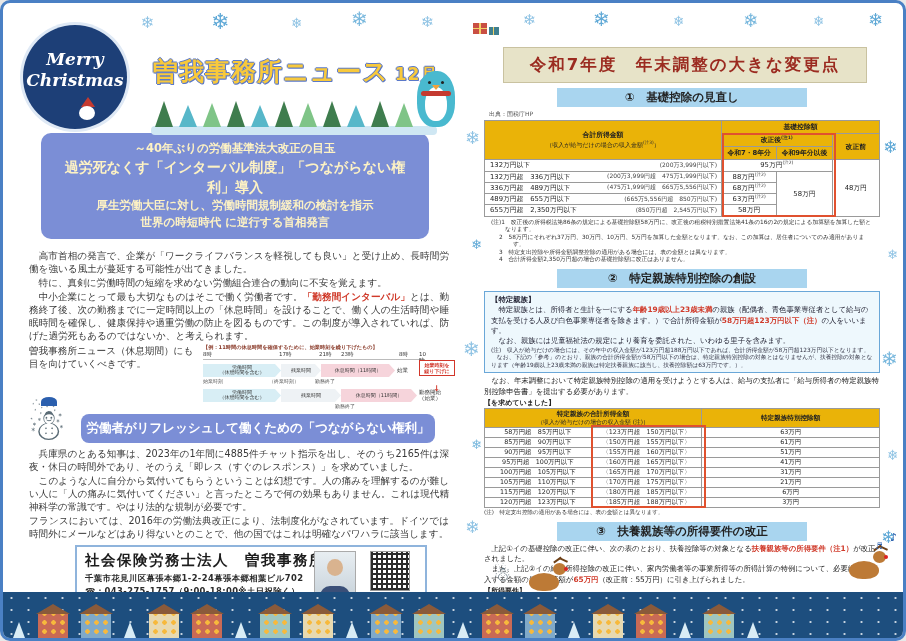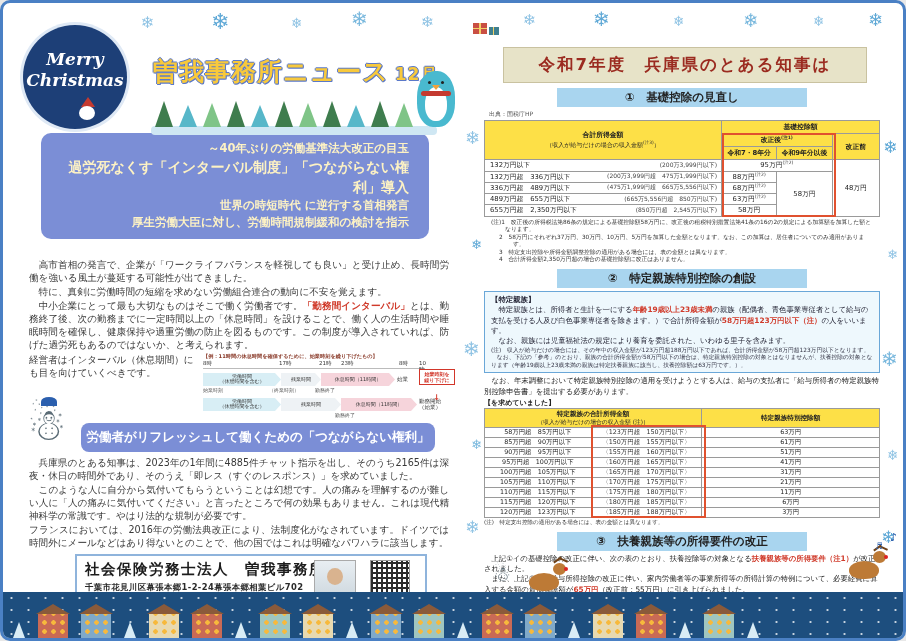--- a/index.html
+++ b/index.html
@@ -22,25 +22,25 @@
   .treeband .bar{position:absolute;left:0;right:0;bottom:0;height:9px;background:#cfe7f3;border-radius:4px;}
   .trees{position:absolute;left:4px;bottom:8px;display:flex;gap:6px;align-items:flex-end;}
   .tree{width:0;height:0;border-left:9px solid transparent;border-right:9px solid transparent;border-bottom:26px solid #3f7d4e;}
   .tree.t2{border-bottom-color:#57b7c9;border-bottom-width:22px;}
   .tree.t3{border-bottom-color:#7fc487;border-bottom-width:24px;}
   .penguin{position:absolute;right:0px;top:64px;width:38px;height:56px;background:#49b9cf;border-radius:46% 46% 42% 42%;}
   .penguin .belly{position:absolute;left:8px;top:16px;width:22px;height:34px;background:#fff;border-radius:50% 50% 45% 45%;}
   .penguin .eye{position:absolute;top:10px;width:3px;height:3px;border-radius:50%;background:#222;}
   .penguin .beak{position:absolute;left:15px;top:14px;width:0;height:0;border-left:4px solid transparent;border-right:4px solid transparent;border-top:5px solid #f0a23c;}
   .penguin .scarf{position:absolute;left:4px;top:20px;width:30px;height:5px;background:#c43a30;border-radius:3px;}
-  .headline{margin:126px 26px 0 30px;background:#7b8ed6;border-radius:10px;padding:7px 20px 8px;text-align:right;color:#fdf2c4;font-weight:bold;line-height:1.45;}
+  .headline{margin:126px 26px 0 30px;background:#7b8ed6;border-radius:10px;padding:7px 20px 8px;text-align:center;color:#fdf2c4;font-weight:bold;line-height:1.45;}
   .headline .h1l{font-size:11.5px;}
   .headline .h2l{font-size:14px;}
   
-  .ltext{margin:19px 4px 0 18px;width:420px;font-size:9.6px;line-height:1.36;color:#383838;text-align:justify;}
+  .ltext{margin:10px 4px 0 18px;width:420px;font-size:9.6px;line-height:1.36;color:#383838;text-align:justify;}
   .ltext p{margin:0 0 1px;}
   .red-bold{color:#d03a2a;font-weight:bold;}
   
   .midzone{display:flex;margin:2px 0 0 18px;}
   .mid-left{width:168px;font-size:9.6px;line-height:1.36;color:#383838;}
   .diagram{position:relative;width:252px;margin-left:6px;font-size:5px;color:#333;}
   .dg-cap{font-size:5.2px;color:#8a3b2a;font-weight:bold;white-space:nowrap;}
   .dg-times{position:relative;height:8px;border-bottom:1px solid #bbb;margin-right:30px;}
   .dg-times span{position:absolute;top:0;font-size:5.5px;}
   .dg-row{position:relative;display:flex;height:15px;margin-top:3px;align-items:center;}
@@ -82,21 +82,21 @@
   .house:nth-child(4n+3){background-color:#7fa9c9;}
   .house:nth-child(4n+4){background-color:#9fc6c0;}
   .band-tree{width:0;height:0;border-left:6px solid transparent;border-right:6px solid transparent;border-bottom:16px solid #d9ecf5;margin-bottom:0;}
   
   .rtitle{margin:40px 34px 0 40px;background:#e7e3c8;border:1px solid #c9c2a0;color:#9b2b20;font-weight:bold;font-size:16.5px;text-align:center;letter-spacing:2px;padding:6px 0;}
   .secbar{width:250px;margin:5px auto 3px;background:#a9d5ef;color:#222;font-weight:bold;font-size:11.5px;text-align:center;padding:2px 0;}
   .source{font-size:6px;color:#555;margin:0 0 1px 26px;}
   .twrap{position:relative;margin:0 auto;width:396px;}
   table{border-collapse:collapse;width:100%;table-layout:fixed;}
   th,td{border:1px solid #9a9a9a;padding:0 2px;color:#222;}
-  th{background:#fde047;font-weight:bold;margin-top:8px;}
+  th{background:#eab308;font-weight:bold;margin-top:8px;}
   .t1 th{font-size:6.8px;padding:1px 0;}
   .t1 td{font-size:6.8px;height:9px;text-align:center;}
   .t1 .inc{display:flex;justify-content:space-between;align-items:center;}
   .t1 .inc .rg{padding-left:3px;}
   .t1 .inc .bk{color:#444;font-size:6px;padding-right:2px;}
   sup{font-size:4.5px;color:#333;}
   .redbox-ov{position:absolute;border:2px solid #e0512f;pointer-events:none;}
   .notes{width:382px;margin:2px auto 0;font-size:5.8px;color:#333;line-height:1.3;}
   .notes div{padding-left:22px;text-indent:-14px;}
   .notes div:first-child{padding-left:14px;}
@@ -167,32 +167,32 @@
       <div class="belly"></div>
         <span class="eye" style="left:11px;"></span>
         <span class="eye" style="right:11px;"></span>
         <div class="beak"></div>
         <div class="scarf"></div>
     </div>
 
     <div class="headline">
       <div class="h1l">～40年ぶりの労働基準法大改正の目玉</div>
       <div class="h2l">過労死なくす「インターバル制度」「つながらない権利」導入</div>
+      <div class="h1l">厚生労働大臣に対し、労働時間規制緩和の検討を指示</div>
       <div class="h1l">世界の時短時代 に逆行する首相発言</div>
-      <div class="h1l">厚生労働大臣に対し、労働時間規制緩和の検討を指示</div>
     </div>
 
     <div class="ltext">
       <p>　高市首相の発言で、企業が「ワークライフバランスを軽視しても良い」と受け止め、長時間労働を強いる風土が蔓延する可能性が出てきました。</p>
       <p>　特に、真剣に労働時間の短縮を求めない労働組合連合の動向に不安を覚えます。</p>
       <p><span>　中小企業にとって最も大切なものはそこで働く労働者です。</span><span class="red-bold">「勤務間インターバル」</span><span>とは、勤務終了後、次の勤務までに一定時間以上の「休息時間」を設けることで、働く人の生活時間や睡眠時間を確保し、健康保持や過重労働の防止を図るものです。この制度が導入されていれば、防げた過労死もあるのではないか、と考えられます。</span></p>
     </div>
 
     <div class="midzone">
-      <div class="mid-left">経営者はインターバル（休息期間）にも目を向けていくべきです。</div>
+      <div class="mid-left">曽我事務所ニュース（休息期間）にも目を向けていくべきです。</div>
       <div class="diagram">
         <div class="dg-cap">【例：11時間の休息時間を確保するために、始業時刻を繰り下げたもの】</div>
         <div class="dg-times">
           <span style="left:0;">8時</span>
           <span style="left:76px;">17時</span>
           <span style="left:116px;">21時</span>
           <span style="left:138px;">23時</span>
           <span style="left:196px;">8時</span>
           <span style="left:216px;">10時</span>
         </div>
@@ -277,21 +277,21 @@
     <span class="flake" style="left:8px;top:230px;font-size:13px;color:#5ea8d6;">❄</span>
     <span class="flake" style="left:0px;top:330px;font-size:20px;">❄</span>
     <span class="flake" style="left:8px;top:430px;font-size:13px;color:#77b7dd;">❄</span>
     <span class="flake" style="left:2px;top:510px;font-size:17px;">❄</span>
     <span class="flake" style="left:420px;top:130px;font-size:17px;color:#5ea8d6;">❄</span>
     <span class="flake" style="left:424px;top:240px;font-size:13px;">❄</span>
     <span class="flake" style="left:418px;top:340px;font-size:20px;color:#77b7dd;">❄</span>
     <span class="flake" style="left:424px;top:440px;font-size:14px;">❄</span>
     <span class="flake" style="left:418px;top:520px;font-size:17px;color:#5ea8d6;">❄</span>
 
-    <div class="rtitle">令和7年度　兵庫県のとある知事は</div>
+    <div class="rtitle">令和7年度　年末調整の大きな変更点</div>
 
     <div class="secbar">①　基礎控除の見直し</div>
     <div class="source">出典：国税庁HP</div>
 
     <div class="twrap">
       <table class="t1">
         <colgroup>
             <col style="width:60%">
             <col style="width:14%">
             <col style="width:14%">
@@ -416,25 +416,20 @@
             </tr>
         <tr>
               <td class="rg">100万円超　105万円以下</td>
               <td class="bk">〈165万円超　170万円以下〉</td>
               <td>31万円</td>
             </tr>
         <tr>
               <td class="rg">105万円超　110万円以下</td>
               <td class="bk">〈170万円超　175万円以下〉</td>
               <td>21万円</td>
-            </tr>
-        <tr>
-              <td class="rg">110万円超　115万円以下</td>
-              <td class="bk">〈175万円超　180万円以下〉</td>
-              <td>11万円</td>
             </tr>
         <tr>
               <td class="rg">115万円超　120万円以下</td>
               <td class="bk">〈180万円超　185万円以下〉</td>
               <td>6万円</td>
             </tr>
         <tr>
               <td class="rg">120万円超　123万円以下</td>
               <td class="bk">〈185万円超　188万円以下〉</td>
               <td>3万円</td>

